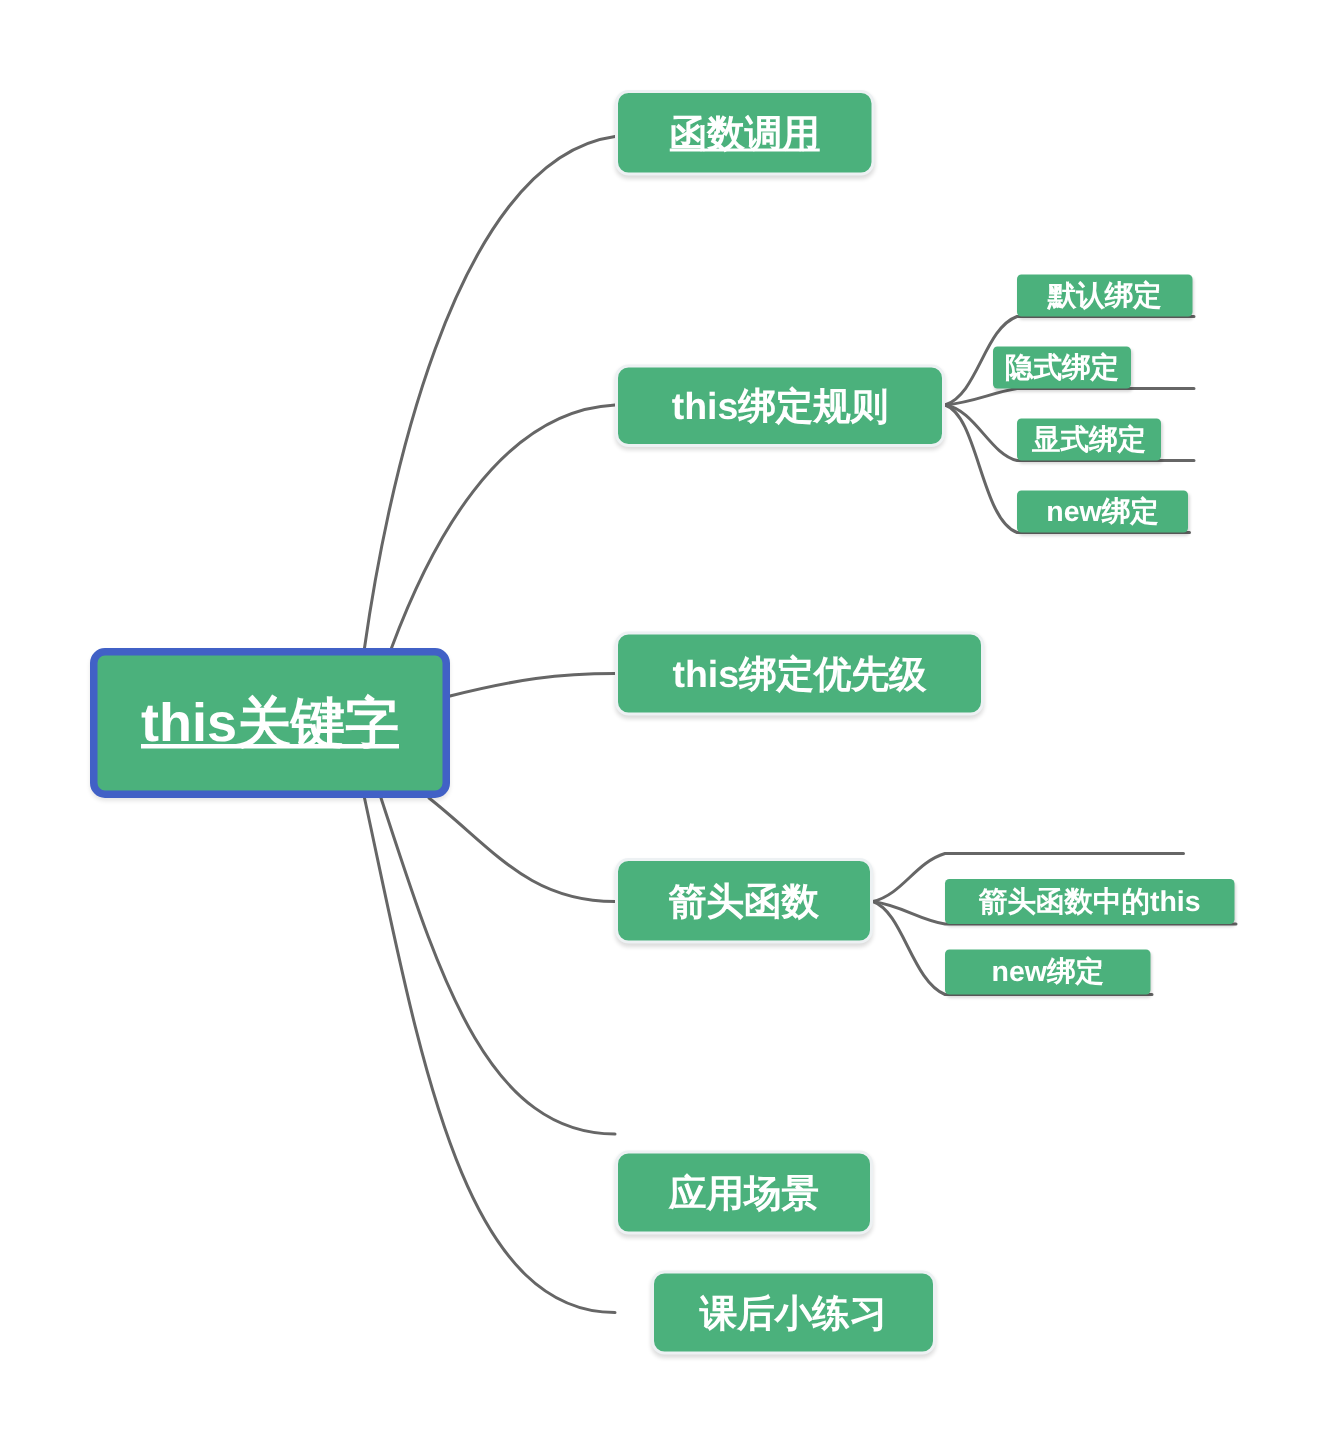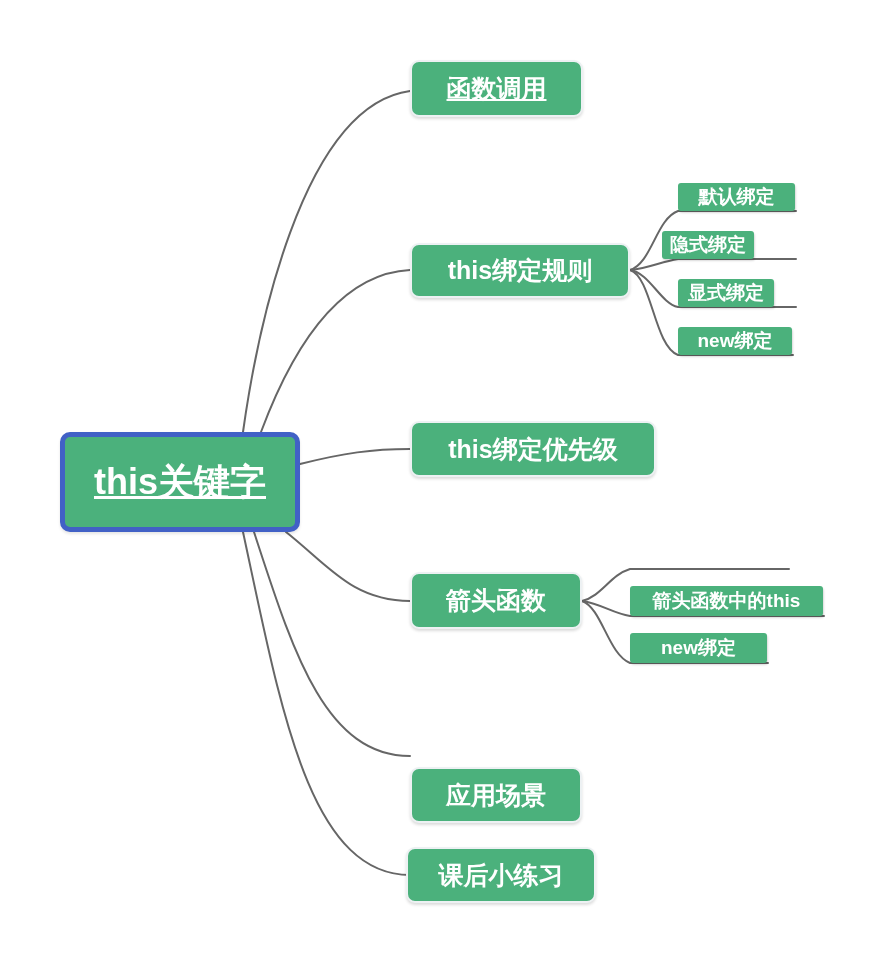--- a/index.html
+++ b/index.html
@@ -60,21 +60,21 @@
     border-radius: 3px;
     font-size: 19px;
     box-shadow: 1px 2px 2px rgba(0,0,0,0.15);
   }
   
   .n-b0 { left: 410px; top:  60px; width: 173px; height: 57px; text-decoration: underline; }
   .n-b1 { left: 410px; top: 243px; width: 220px; height: 55px; }
   .n-b2 { left: 410px; top: 421px; width: 246px; height: 56px; }
   .n-b3 { left: 410px; top: 572px; width: 172px; height: 57px; }
   .n-b4 { left: 410px; top: 728px; width: 172px; height: 56px; margin-top: 39px; }
-  .n-b5 { left: 406px; top: 847px; width: 190px; height: 56px; }
+  .n-b5 { left: 434px; top: 847px; width: 190px; height: 56px; }
   
   .n-c10 { left: 678px; top: 183px; width: 117px; height: 28px; }
   .n-c11 { left: 662px; top: 231px; width: 92px; height: 28px; }
   .n-c12 { left: 678px; top: 279px; width: 96px; height: 28px; }
   .n-c13 { left: 678px; top: 327px; width: 114px; height: 28px; text-align: right; }
   .n-c30 { left: 630px; top: 539px; width: 158px; height: 30px; }
   .n-c31 { left: 630px; top: 586px; width: 193px; height: 30px; }
   .n-c32 { left: 630px; top: 633px; width: 137px; height: 30px; }
 </style>
 </head>

